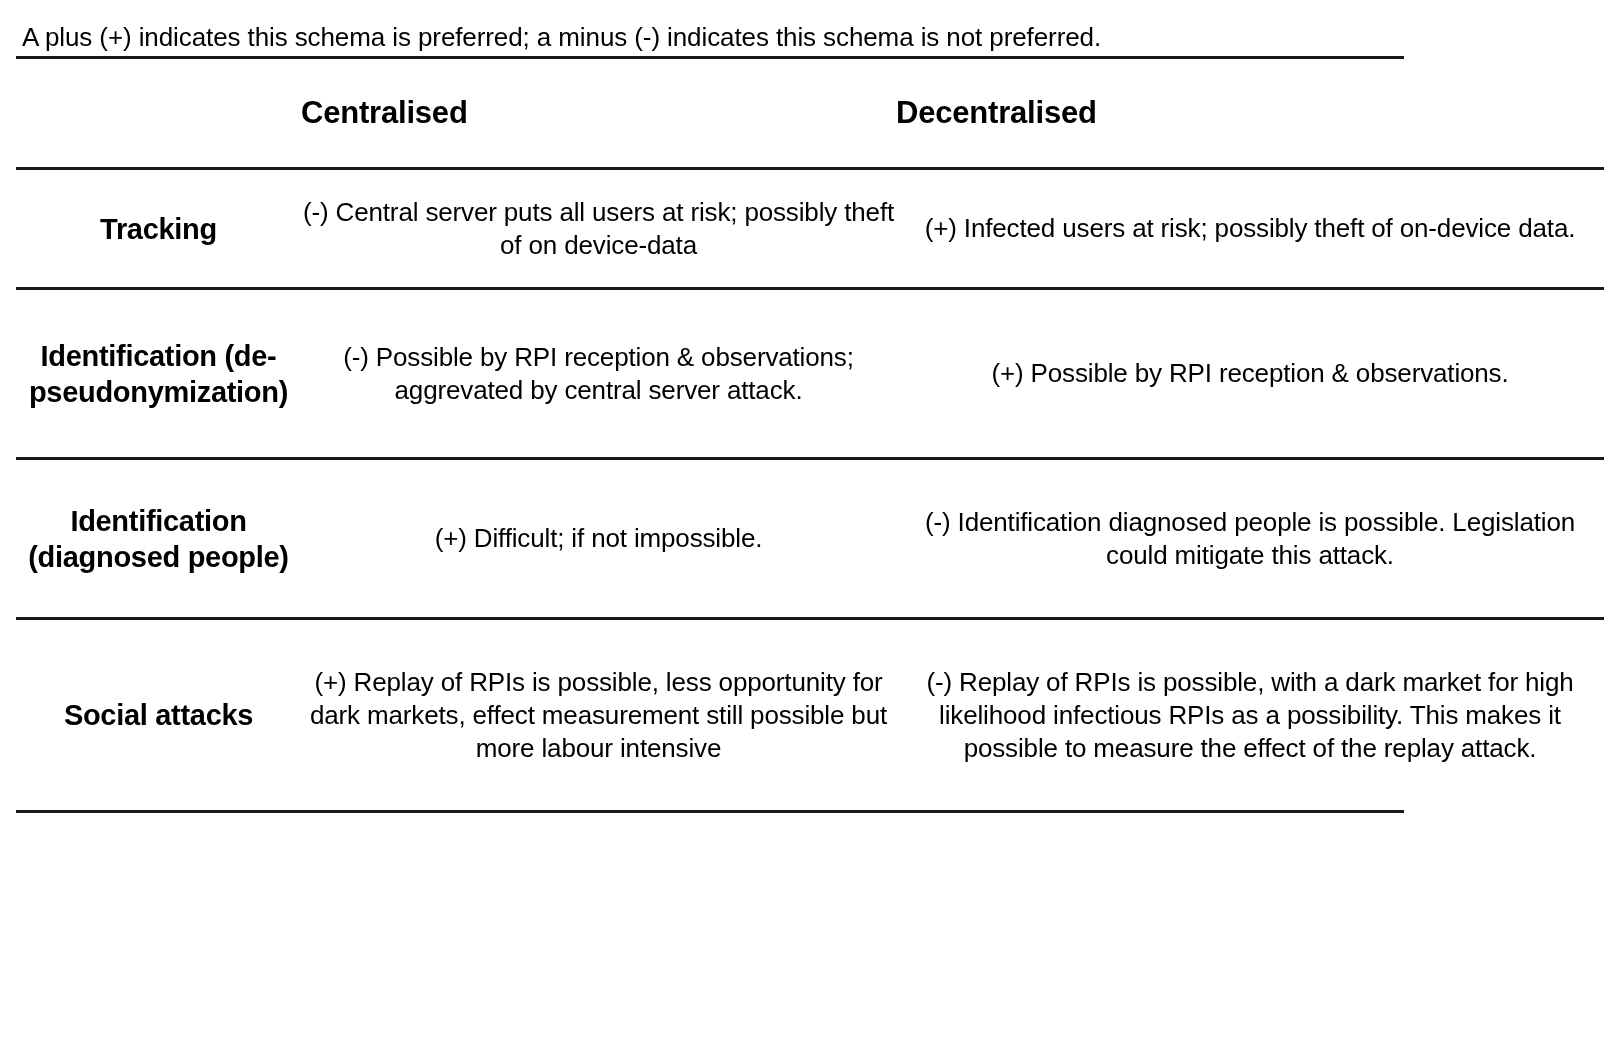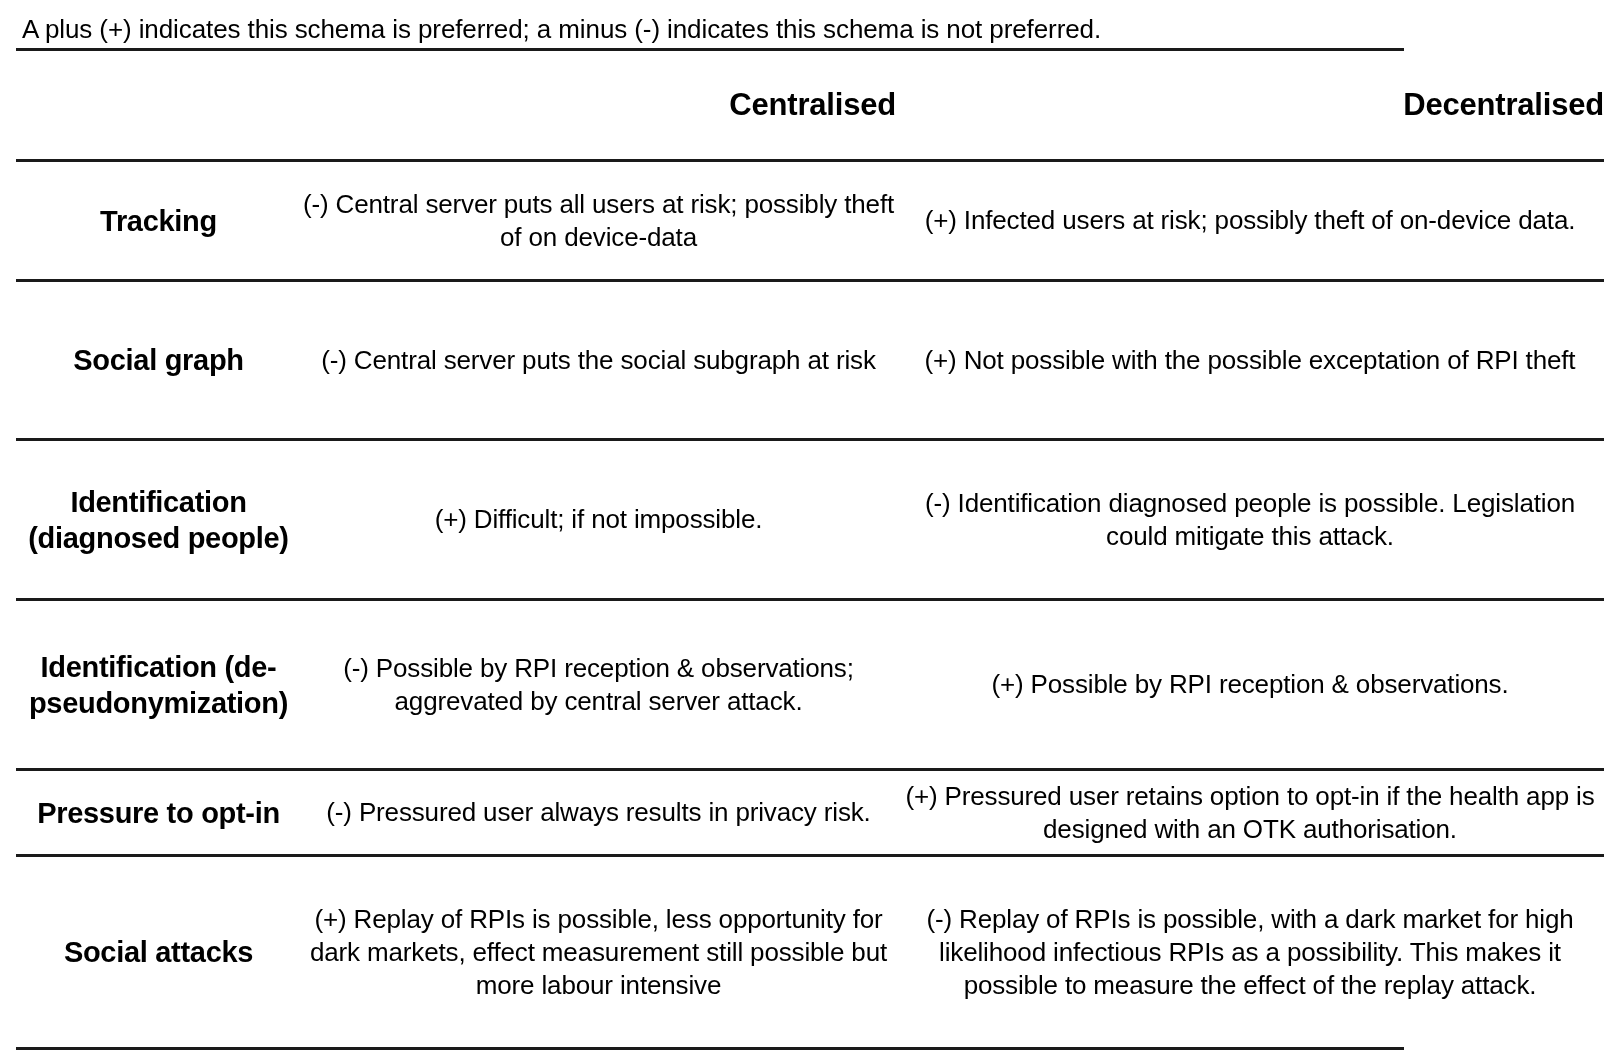--- a/index.html
+++ b/index.html
@@ -14,21 +14,21 @@
     font-family: "Liberation Sans", sans-serif;
     color: #000000;
     overflow: hidden;
   }
 
   .sheet {
     position: relative;
     width: 1420px;
     height: 1054px;
     box-sizing: border-box;
-    padding: 0 16px;
+    padding: 8px 16px;
   }
 
   
   .caption {
     font-size: 26px;
     line-height: 30px;
     padding: 14px 0 4px 6px;
     white-space: nowrap;
     letter-spacing: -0.1px;
   }
@@ -51,21 +51,21 @@
 
   table.cmp th, table.cmp td {
     padding: 0;
     vertical-align: middle;
   }
 
   .hdr-row th {
     height: 108px;
     font-size: 31px;
     font-weight: bold;
-    text-align: right;
+    text-align: left;
     vertical-align: middle;
     letter-spacing: -0.2px;
   }
   .hdr-row th.blank { }
 
   .body-row > * {
     border-top: 3px solid #1a1a1a;
   }
 
   .rowlabel {
@@ -120,39 +120,29 @@
         <th>Centralised</th>
         <th>Decentralised</th>
       </tr>
     </thead>
     <tbody>
       <tr class="body-row r-tracking">
         <td class="rowlabel">Tracking</td>
         <td class="cellc">(-) Central server puts all users at risk; possibly theft of on device-data</td>
         <td class="celld">(+) Infected users at risk; possibly theft of on-device data.</td>
       </tr>
-      <tr class="body-row r-social">
-        <td class="rowlabel">Social graph</td>
-        <td class="cellc">(-) Central server puts the social subgraph at risk</td>
-        <td class="celld">(+) Not possible with the possible exceptation of RPI theft</td>
+      <tr class="body-row r-ident1">
+        <td class="rowlabel">Identification (de-pseudonymization)</td>
+        <td class="cellc">(-) Possible by RPI reception &amp; observations; aggrevated by central server attack.</td>
+        <td class="celld">(+) Possible by RPI reception &amp; observations.</td>
       </tr>
       <tr class="body-row r-ident2">
         <td class="rowlabel">Identification (diagnosed people)</td>
         <td class="cellc">(+) Difficult; if not impossible.</td>
         <td class="celld">(-) Identification diagnosed people is possible. Legislation could mitigate this attack.</td>
-      </tr>
-      <tr class="body-row r-ident1">
-        <td class="rowlabel">Identification (de-pseudonymization)</td>
-        <td class="cellc">(-) Possible by RPI reception &amp; observations; aggrevated by central server attack.</td>
-        <td class="celld">(+) Possible by RPI reception &amp; observations.</td>
-      </tr>
-      <tr class="body-row r-pressure">
-        <td class="rowlabel">Pressure to opt-in</td>
-        <td class="cellc">(-) Pressured user always results in privacy risk.</td>
-        <td class="celld">(+) Pressured user retains option to opt-in if the health app is designed with an OTK authorisation.</td>
       </tr>
       <tr class="body-row r-replay">
         <td class="rowlabel">Social attacks</td>
         <td class="cellc">(+) Replay of RPIs is possible, less opportunity for dark markets, effect measurement still possible but more labour intensive</td>
         <td class="celld">(-) Replay of RPIs is possible, with a dark market for high likelihood infectious RPIs as a possibility. This makes it possible to measure the effect of the replay attack.</td>
       </tr>
     </tbody>
   </table>
 
   <div class="rule bottom-rule"></div>

